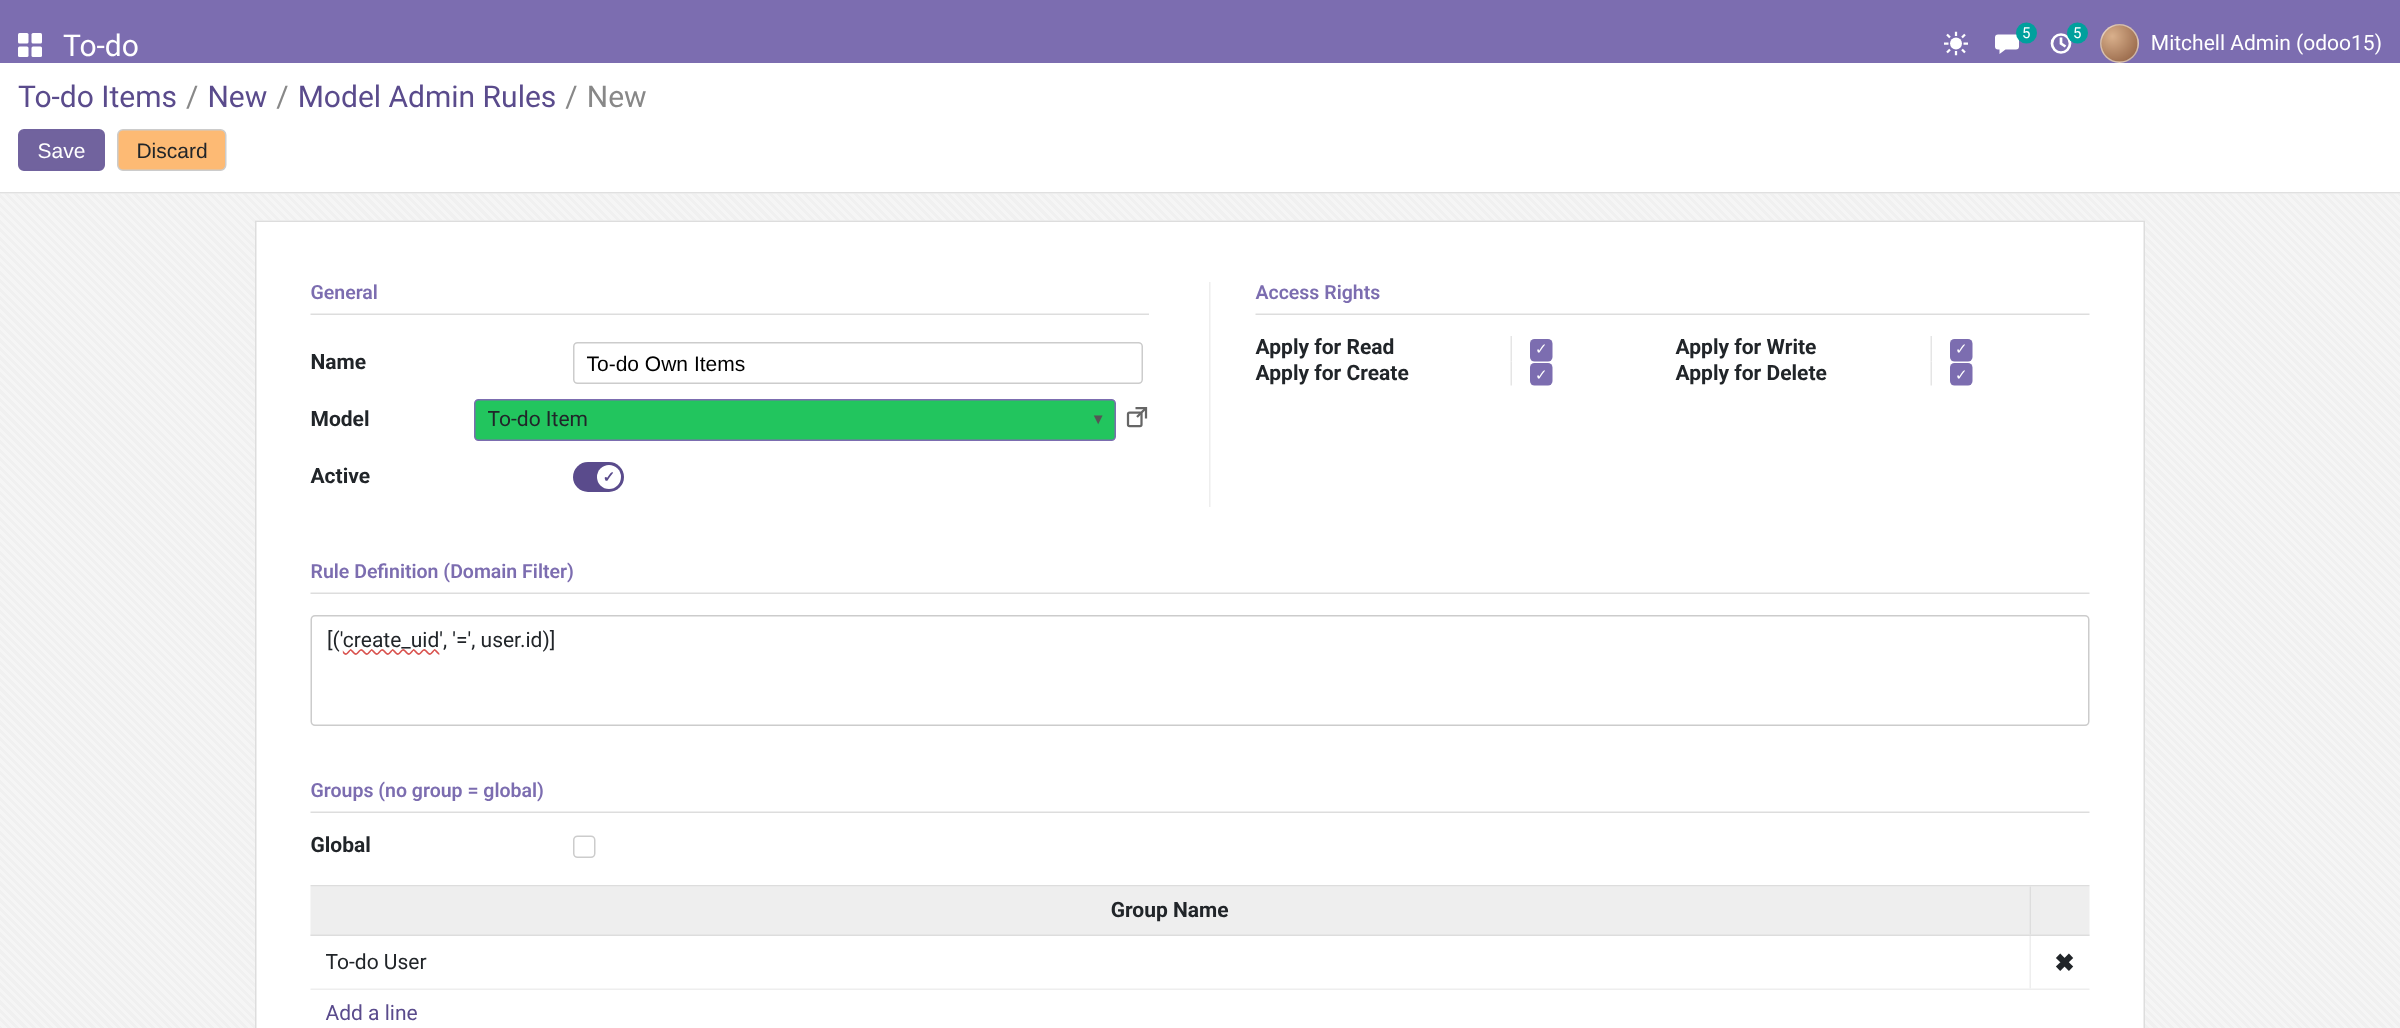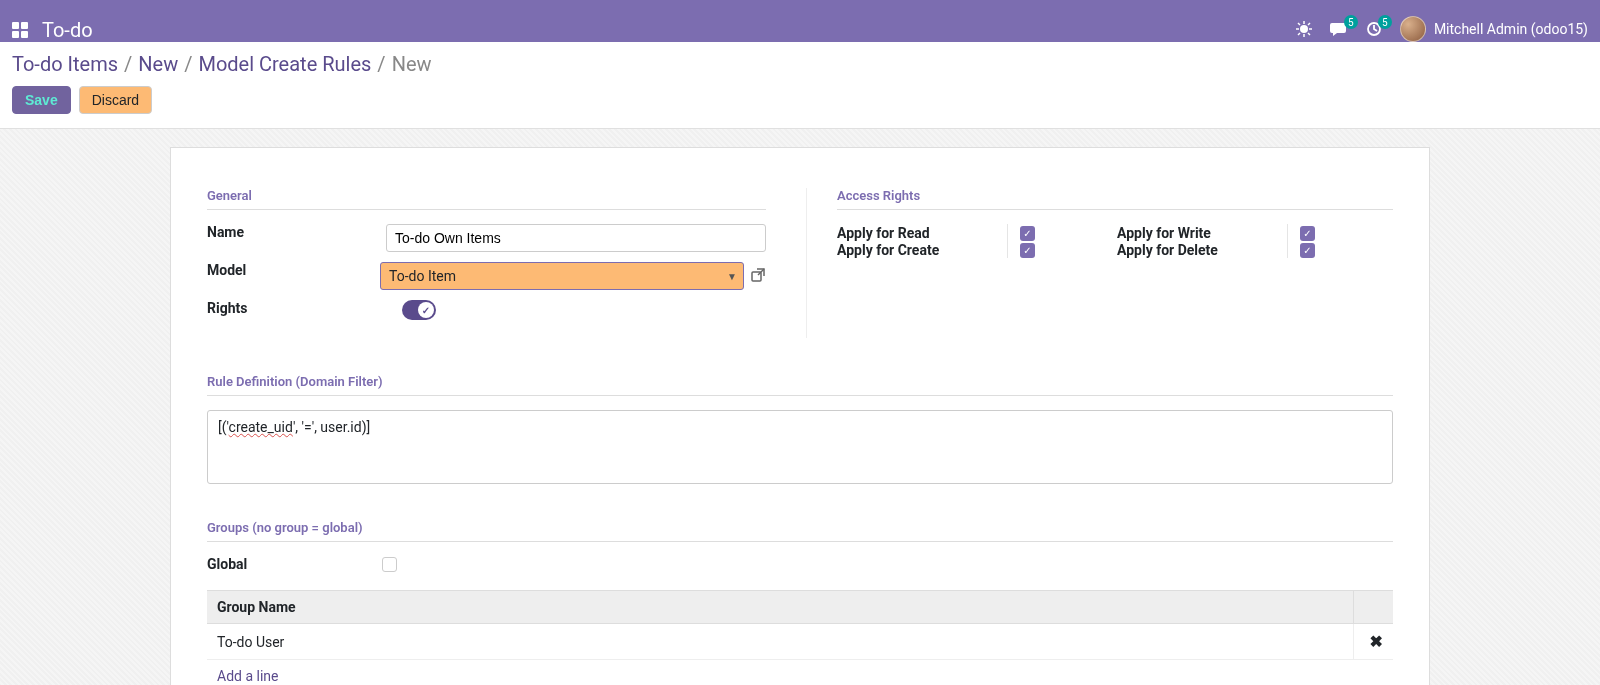--- a/index.html
+++ b/index.html
@@ -34,44 +34,44 @@
   .user-block { display:flex; align-items:center; gap:8px; cursor:pointer; }
   .avatar { width:26px; height:26px; border-radius:50%; background: radial-gradient(circle at 30% 30%, #d9b08c, #8b5a3c); border:1px solid rgba(255,255,255,0.5); }
   
   .control-panel { background:#fff; padding: 10px 12px 14px; border-bottom: 1px solid #e0e0e0; }
   .breadcrumbs { font-size: 20px; color:#6a5a9e; display:flex; gap:6px; flex-wrap:wrap; align-items:center; }
   .breadcrumbs .crumb { color:#5a4b8c; cursor:pointer; }
   .breadcrumbs .sep { color:#888; }
   .breadcrumbs .current { color:#888; }
   .cp-buttons { margin-top: 10px; display:flex; gap:8px; }
   .btn { font-size:14px; padding:5px 12px; border-radius:4px; cursor:pointer; border:1px solid transparent; }
-  .btn-primary { background:#71639e; color:#5eead4; border-color:#71639e;font-weight:bold; }
+  .btn-primary { background:#71639e; color:#ffffff; border-color:#71639e; }
   .btn-secondary { background:#fdba74; color:#212529; border:1px solid #ccc; }
   
   .form-wrap { display:flex; justify-content:center; padding: 18px 0 40px; }
   .sheet {
     background:#fff; width:1260px; border:1px solid #ddd;
     padding: 40px 36px;
   }
   .two-col { display:flex; gap:0; }
   .col { flex:1; }
   .section-title {
     color:#7c6db0; font-weight:600; font-size:13px;
     border-bottom:1px solid #ddd; padding-bottom:6px; margin-bottom:14px;
   }
-  .form-row { display:flex; align-items:flex-start; min-height:36px; margin-bottom:2px;gap:20px; }
+  .form-row { display:flex; align-items:center; min-height:36px; margin-bottom:2px; }
   .form-label { width: 175px; font-weight:700; font-size:14px; color:#212529; }
   .form-field { flex:1; }
   .text-input {
     width: 380px; max-width:100%; padding:5px 8px; border:1px solid #ccc; border-radius:3px; font-size:14px;
   }
   .m2o-wrap { display:flex; align-items:center; gap:6px; }
   .m2o-input {
-    width: 364px; padding:5px 22px 5px 8px;
-    border:1px solid #7c6db0; background:#fdba74; border-radius:3px;
+    width: 428px; padding:5px 22px 5px 8px;
+    border:1px solid #7c6db0; background:#22c55e; border-radius:3px;
     font-size:14px; position:relative;
   }
   .m2o-caret { position:absolute; right:6px; top:50%; transform:translateY(-50%); font-size:10px; color:#555; }
   .ext-link { cursor:pointer; color:#666; }
   
   .toggle {
     width:34px; height:20px; background:#5a4b8c; border-radius:10px; position:relative; cursor:pointer;
     display:flex; align-items:center;
   }
   .toggle-knob {
@@ -92,21 +92,21 @@
   .section-spacer { margin-top: 36px; }
   .domain-textarea {
     width:100%; height:74px; border:1px solid #ccc; border-radius:3px; padding:8px 10px; font-size:14px;
     font-family: inherit; resize:none;
   }
   
   .groups-global-row { display:flex; align-items:center; margin: 12px 0 18px; }
   .groups-global-row .form-label { width:175px; }
   .table { width:100%; border-collapse:collapse; }
   .table th {
-    text-align:left; background:#eeeeee; padding:8px 10px; font-weight:700; font-size:14px;
+    text-align:center; background:#eeeeee; padding:8px 10px; font-weight:700; font-size:14px;
     border-top:1px solid #ddd; border-bottom:1px solid #ddd;
   }
   .table td { padding:8px 10px; border-bottom:1px solid #eee; font-size:14px; }
   .table td.delete-cell { width:40px; text-align:right; cursor:pointer; font-weight:bold; font-size:16px; border-left:1px solid #eee; }
   .table th.delete-head { width:40px; border-left:1px solid #ddd; }
   .add-line { color:#5a4b8c; cursor:pointer; }
   .spelling { text-decoration: underline wavy #d9534f; text-decoration-thickness:1px; }
 </style>
 </head>
 <body>
@@ -154,21 +154,21 @@
     </div>
   </div>
 </div>
 
 <div class="control-panel">
   <div class="breadcrumbs">
     <span class="crumb">To-do Items</span>
     <span class="sep">/</span>
     <span class="crumb">New</span>
     <span class="sep">/</span>
-    <span class="crumb">Model Create Rules</span>
+    <span class="crumb">Model Admin Rules</span>
     <span class="sep">/</span>
     <span class="current">New</span>
   </div>
   <div class="cp-buttons">
     <button class="btn btn-primary">Save</button>
     <button class="btn btn-secondary">Discard</button>
   </div>
 </div>
 
 <div class="form-wrap">
@@ -199,21 +199,21 @@
                     <rect x="2" y="5" width="9" height="9" rx="1"></rect>
                     <path d="M7 2 h7 v7"></path>
                     <path d="M14 2 L8 8"></path>
                   </svg>
               </span>
             </div>
           </div>
         </div>
 
         <div class="form-row">
-          <div class="form-label">Rights</div>
+          <div class="form-label">Active</div>
           <div class="form-field">
             <div class="toggle">
               <div class="toggle-knob">✓</div>
             </div>
           </div>
         </div>
       </div>
 
       <div class="col" style="padding-left:30px;">
         <div class="section-title">Access Rights</div>

